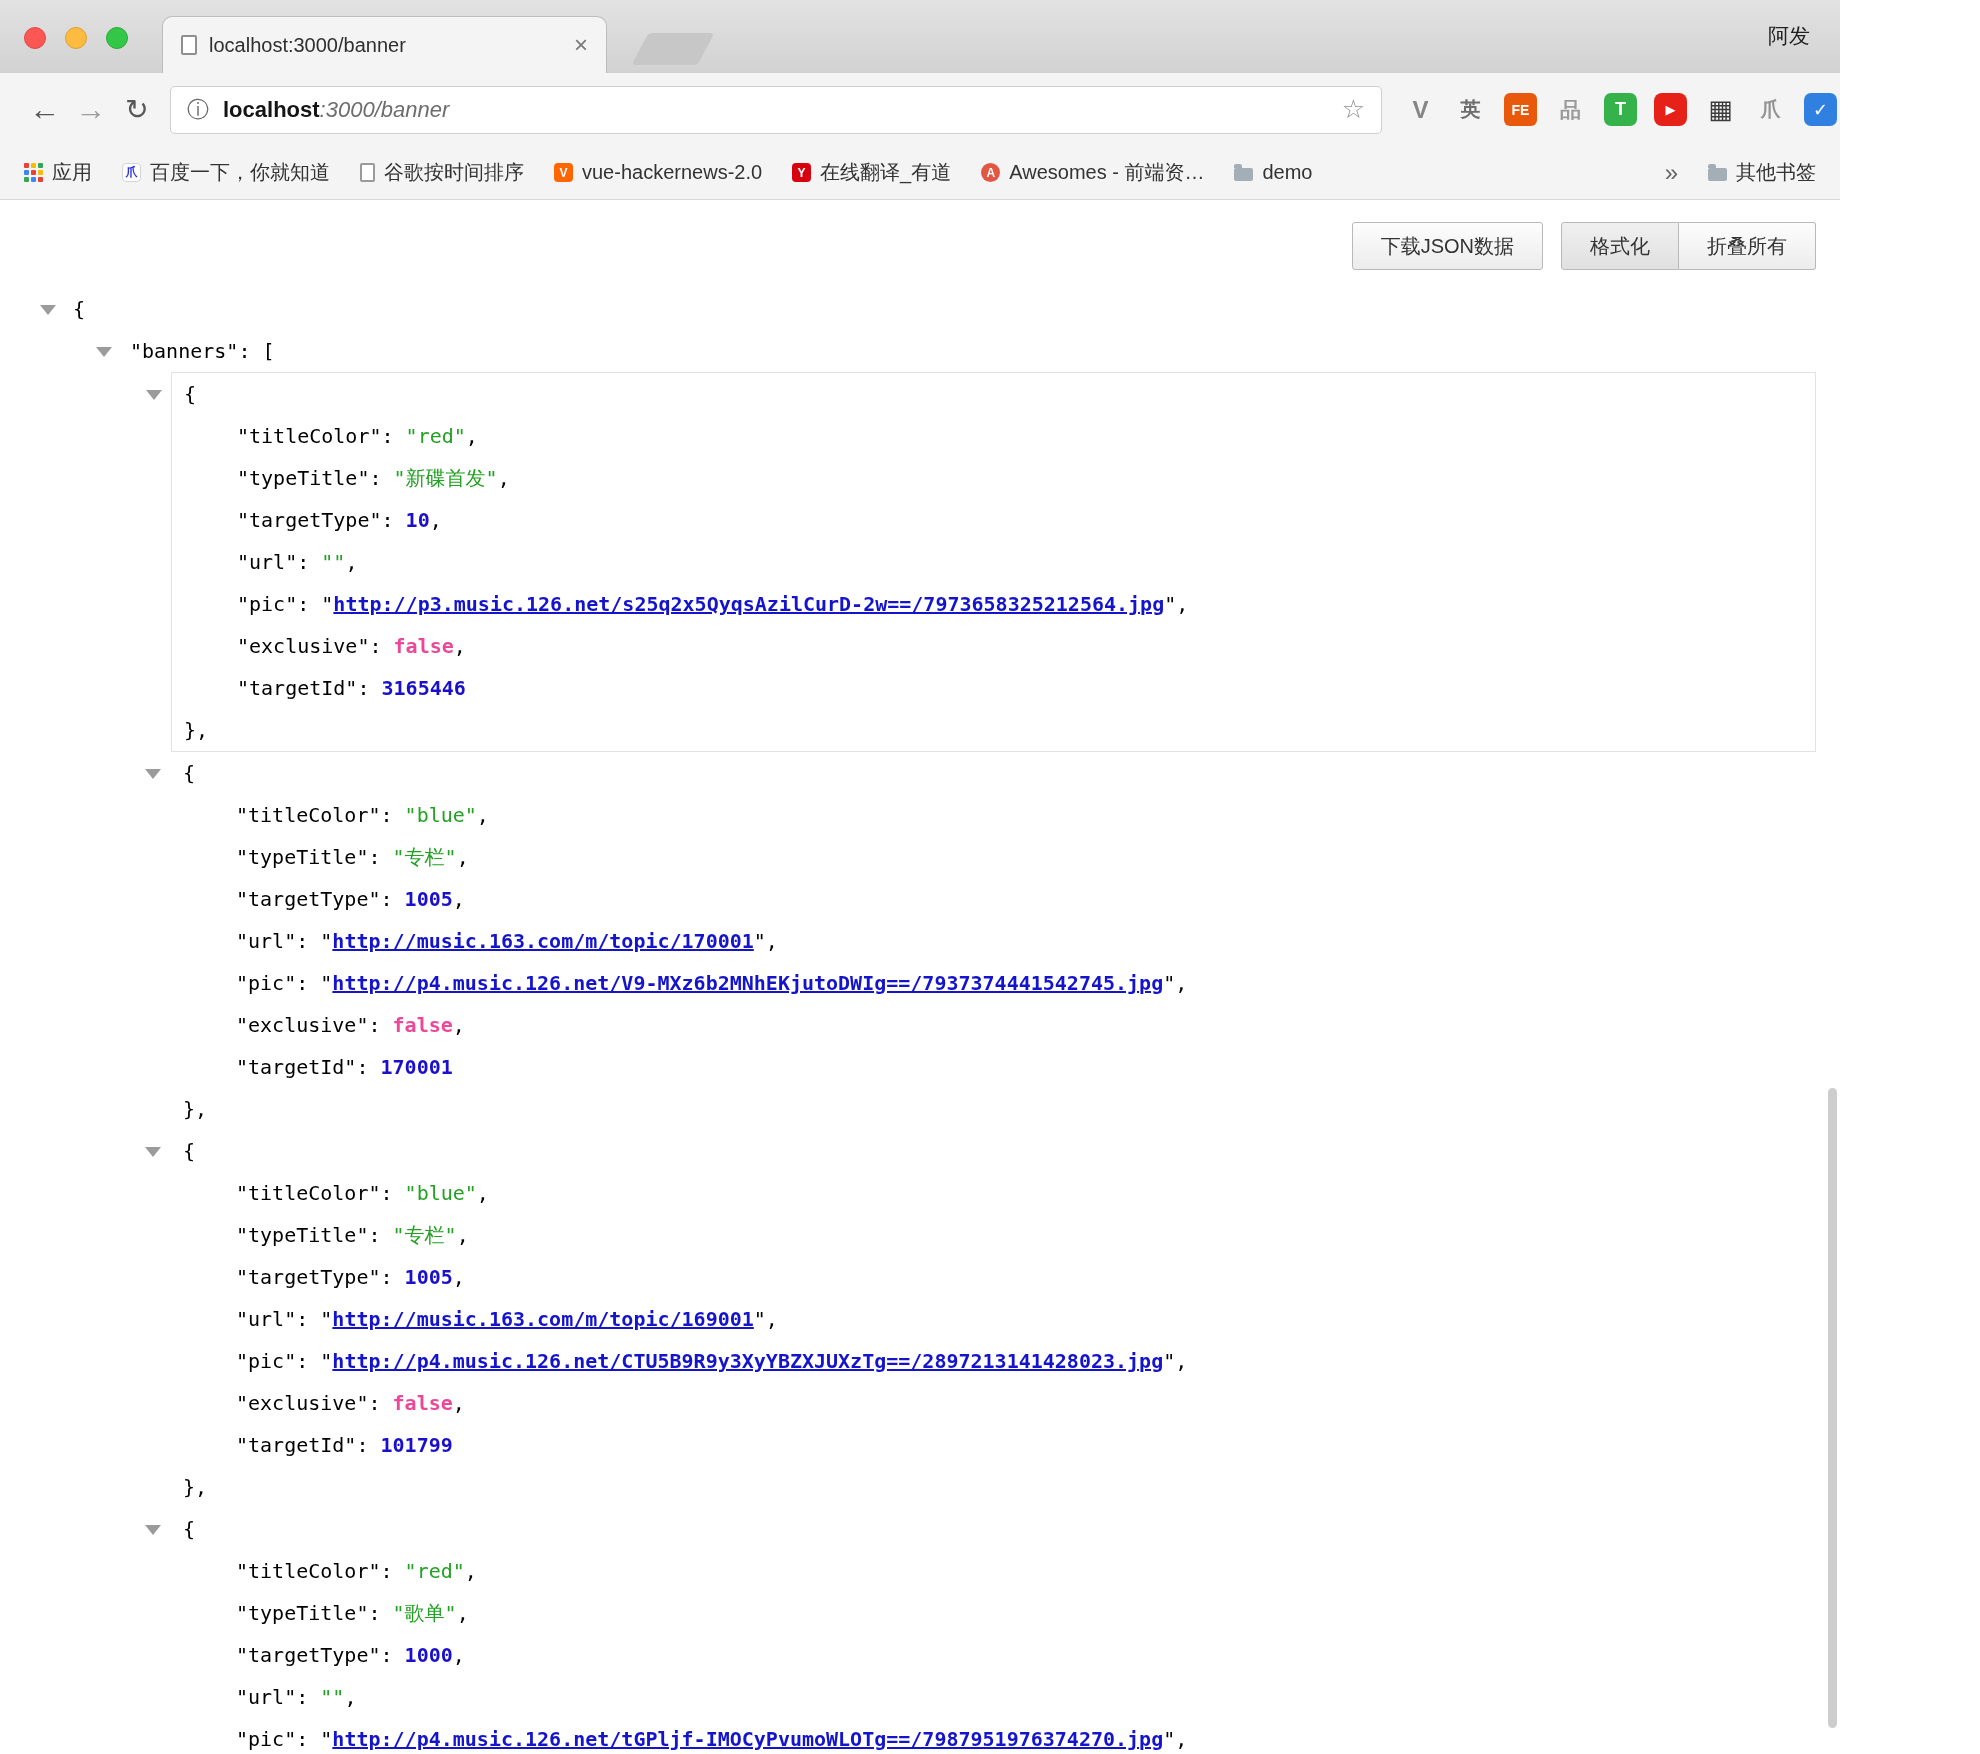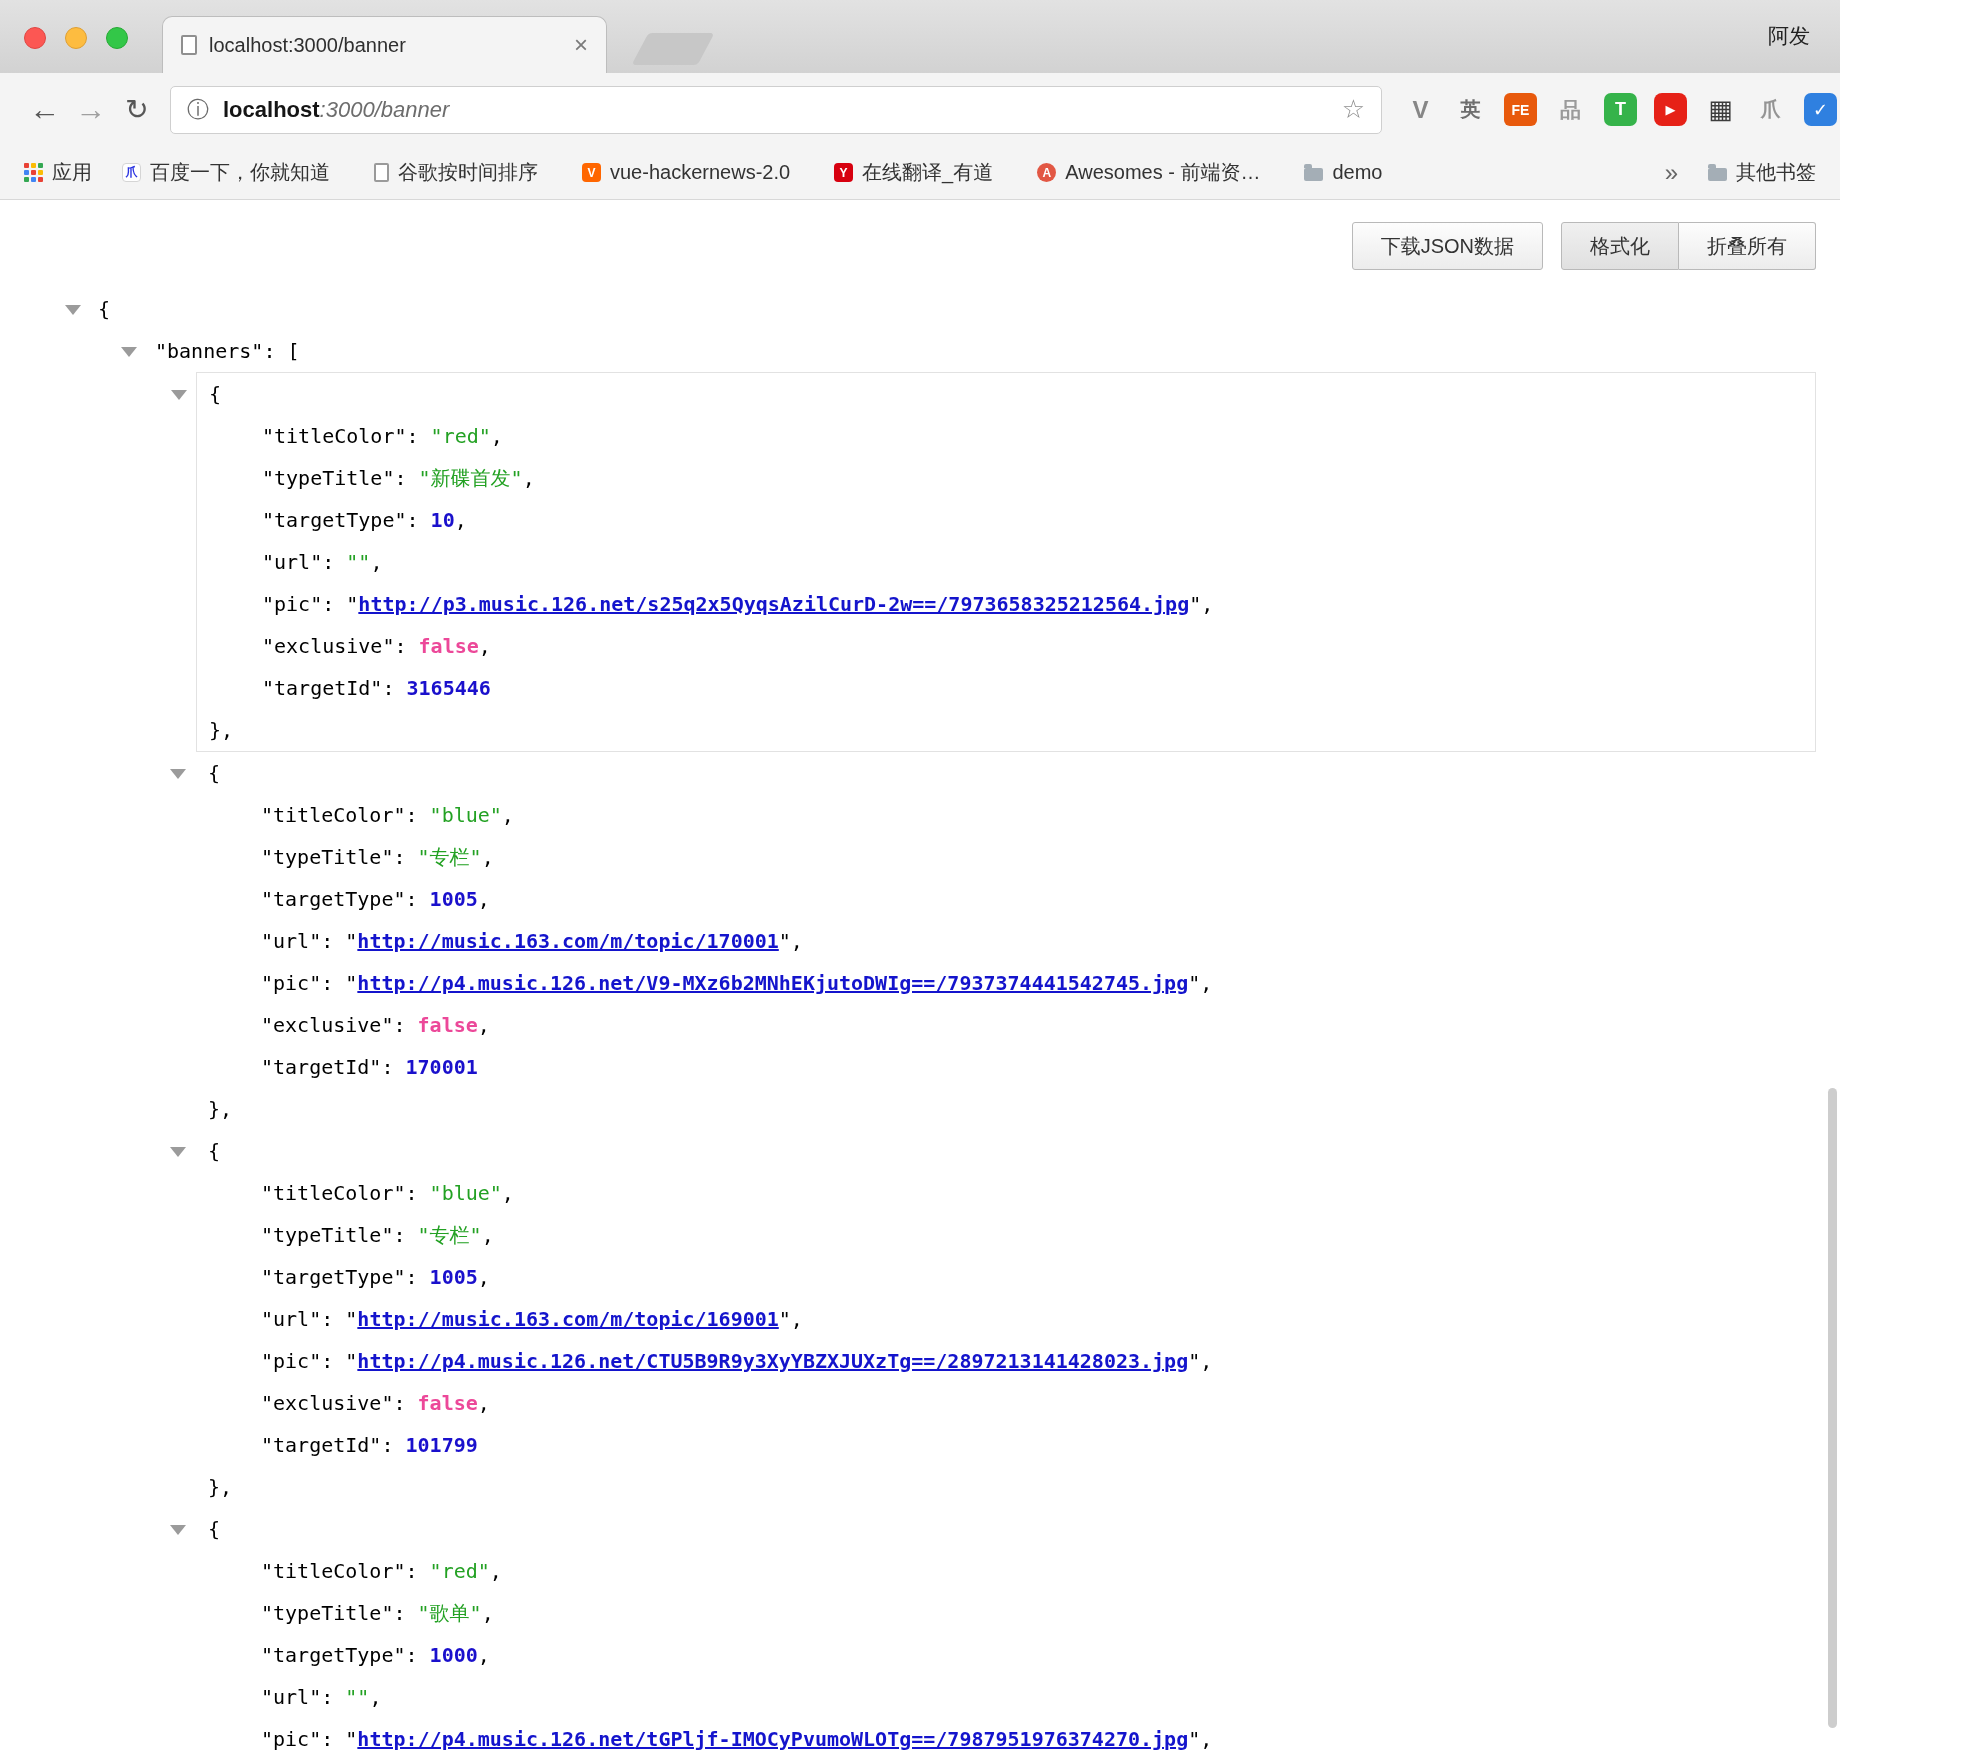--- a/index.html
+++ b/index.html
@@ -71,21 +71,21 @@
   .youdao-icon::before { content:"Y"; }
   .awesomes-icon { background:#e25744; border-radius:50%; color:#fff; }
   .awesomes-icon::before { content:"A"; }
   .folder-icon { position:relative; width:19px; height:13px; background:#a4aeb6; border-radius:2px; margin-top:4px; }
   .folder-icon::before { content:""; position:absolute; top:-4px; left:0; width:8px; height:4px;
                          background:#a4aeb6; border-radius:2px 2px 0 0; }
   .bm-spacer { flex:1; }
   .bm-overflow { font-size:24px; color:#666; }
 
   
-  .page { flex:1; background:#fff; position:relative; overflow:hidden;margin-left:25px; }
+  .page { flex:1; background:#fff; position:relative; overflow:hidden; }
   .page-toolbar { display:flex; justify-content:flex-end; padding:22px 24px 0 0; }
   .btn { height:48px; border:1px solid #b9b9b9; background:linear-gradient(#fdfdfd,#ececec);
          color:#333; font-size:20px; padding:0 28px; border-radius:3px; display:flex; align-items:center; }
   .btn-download { margin-right:18px; }
   .btn-group { display:flex; }
   .btn-format { border-radius:3px 0 0 3px; background:linear-gradient(#f0f0f0,#e0e0e0); }
   .btn-collapse { border-radius:0 3px 3px 0; border-left:none; }
 
   
   #json-tree { margin-top:18px; }
@@ -163,21 +163,21 @@
           <i style="background:#34a853"></i>
           <i style="background:#4285f4"></i>
           <i style="background:#e94235"></i>
           <i style="background:#fbbc05"></i>
           <i style="background:#34a853"></i>
           <i style="background:#4285f4"></i>
           <i style="background:#e94235"></i>
         </span>
       <span>应用</span>
     </div>
-    <div style="display:flex;align-items:center;gap:44px;" id="bm-items">
+    <div style="display:flex;align-items:center;gap:30px;" id="bm-items">
         <div class="bm-item">
           <span class="bm-icon baidu-icon"></span>
           <span>百度一下，你就知道</span>
         </div>
         <div class="bm-item">
           <span class="bm-icon page-icon"></span>
           <span>谷歌按时间排序</span>
         </div>
         <div class="bm-item">
           <span class="bm-icon vue-icon"></span>

